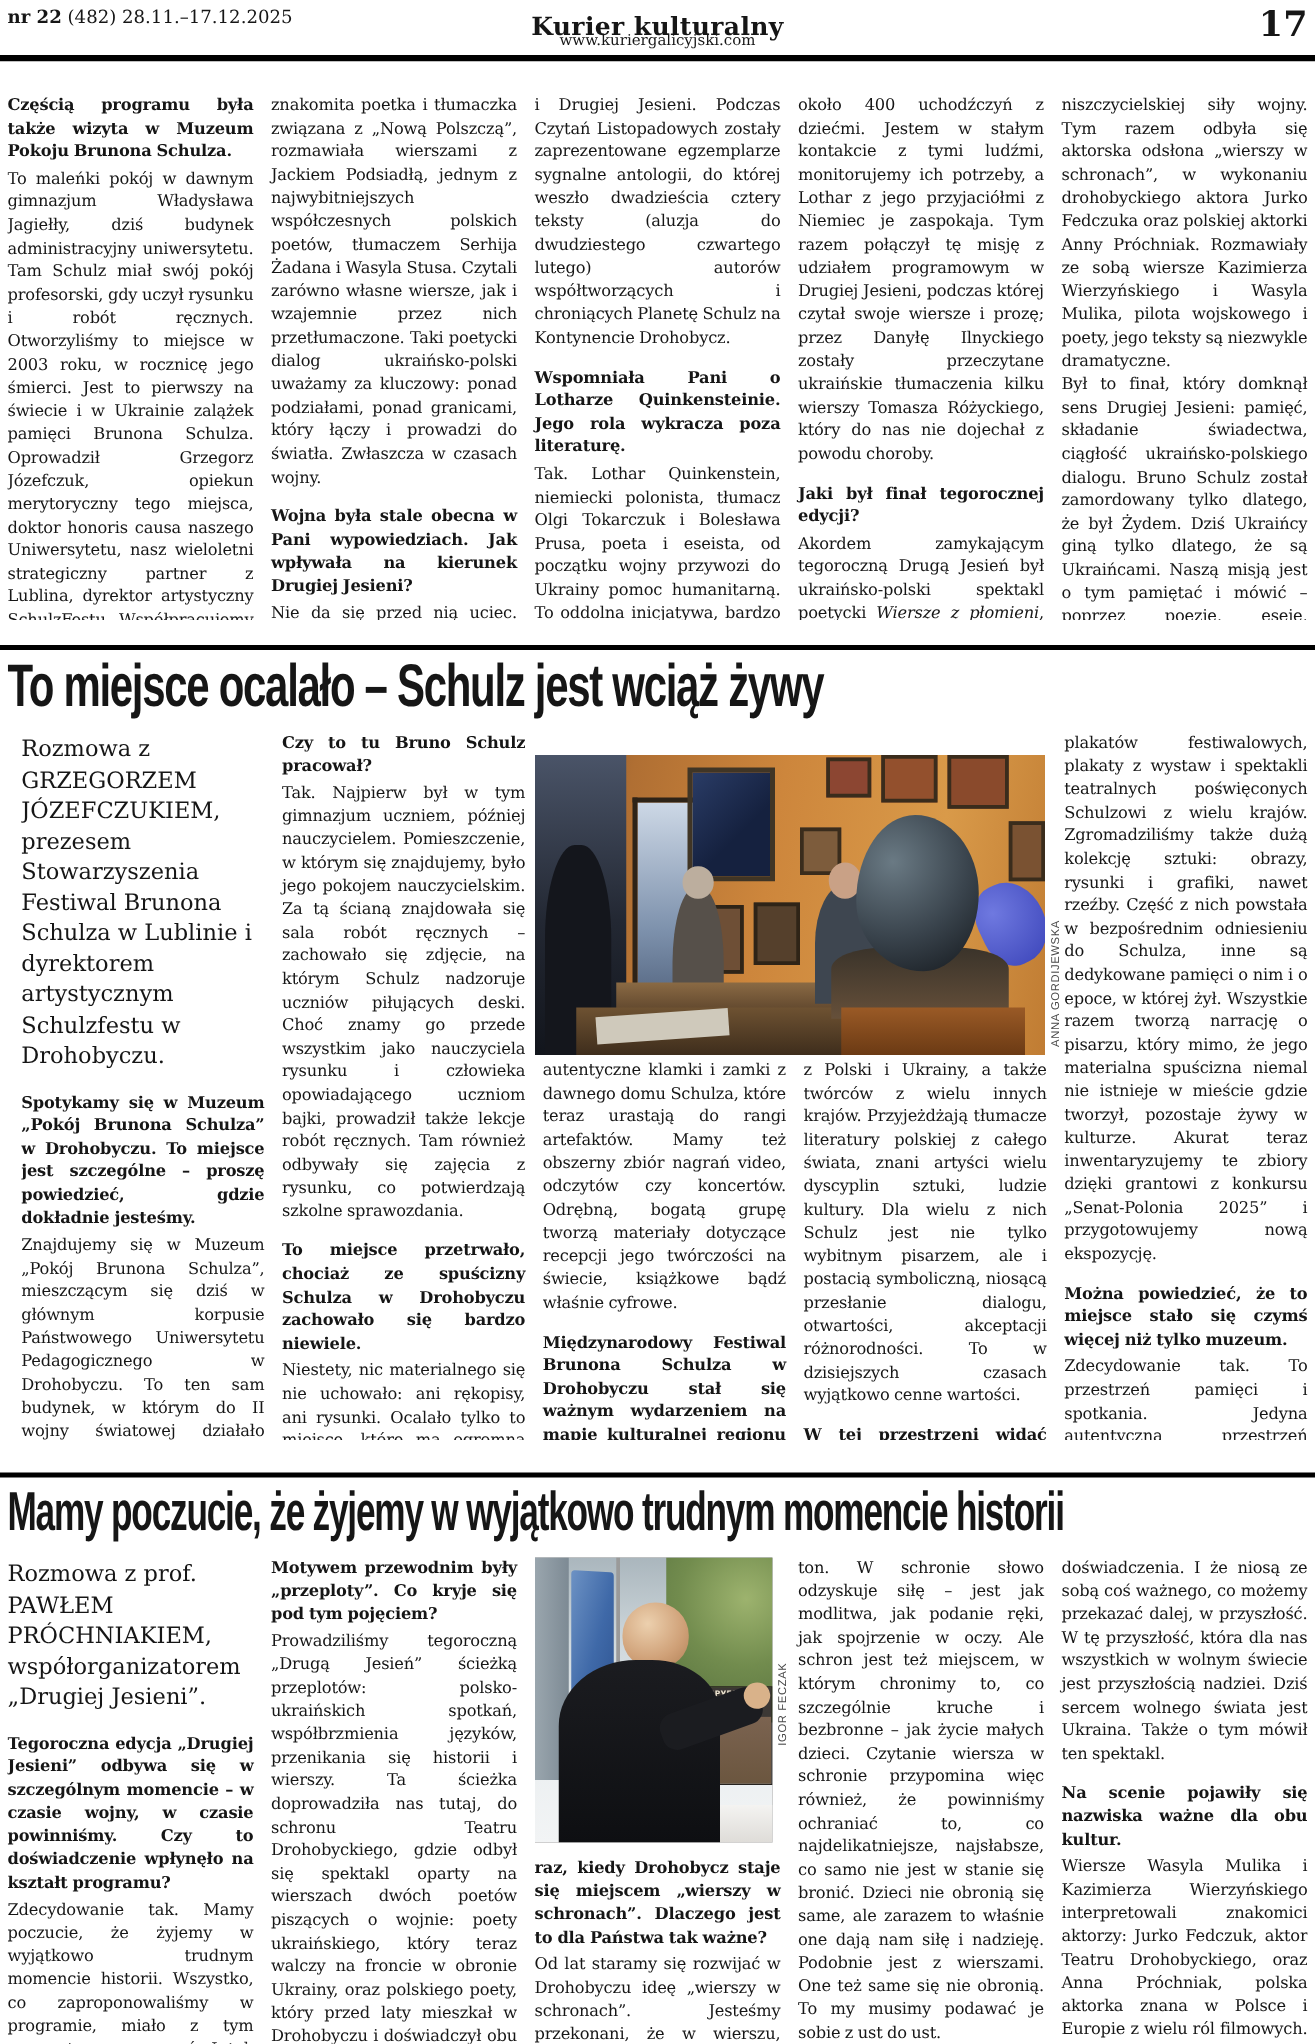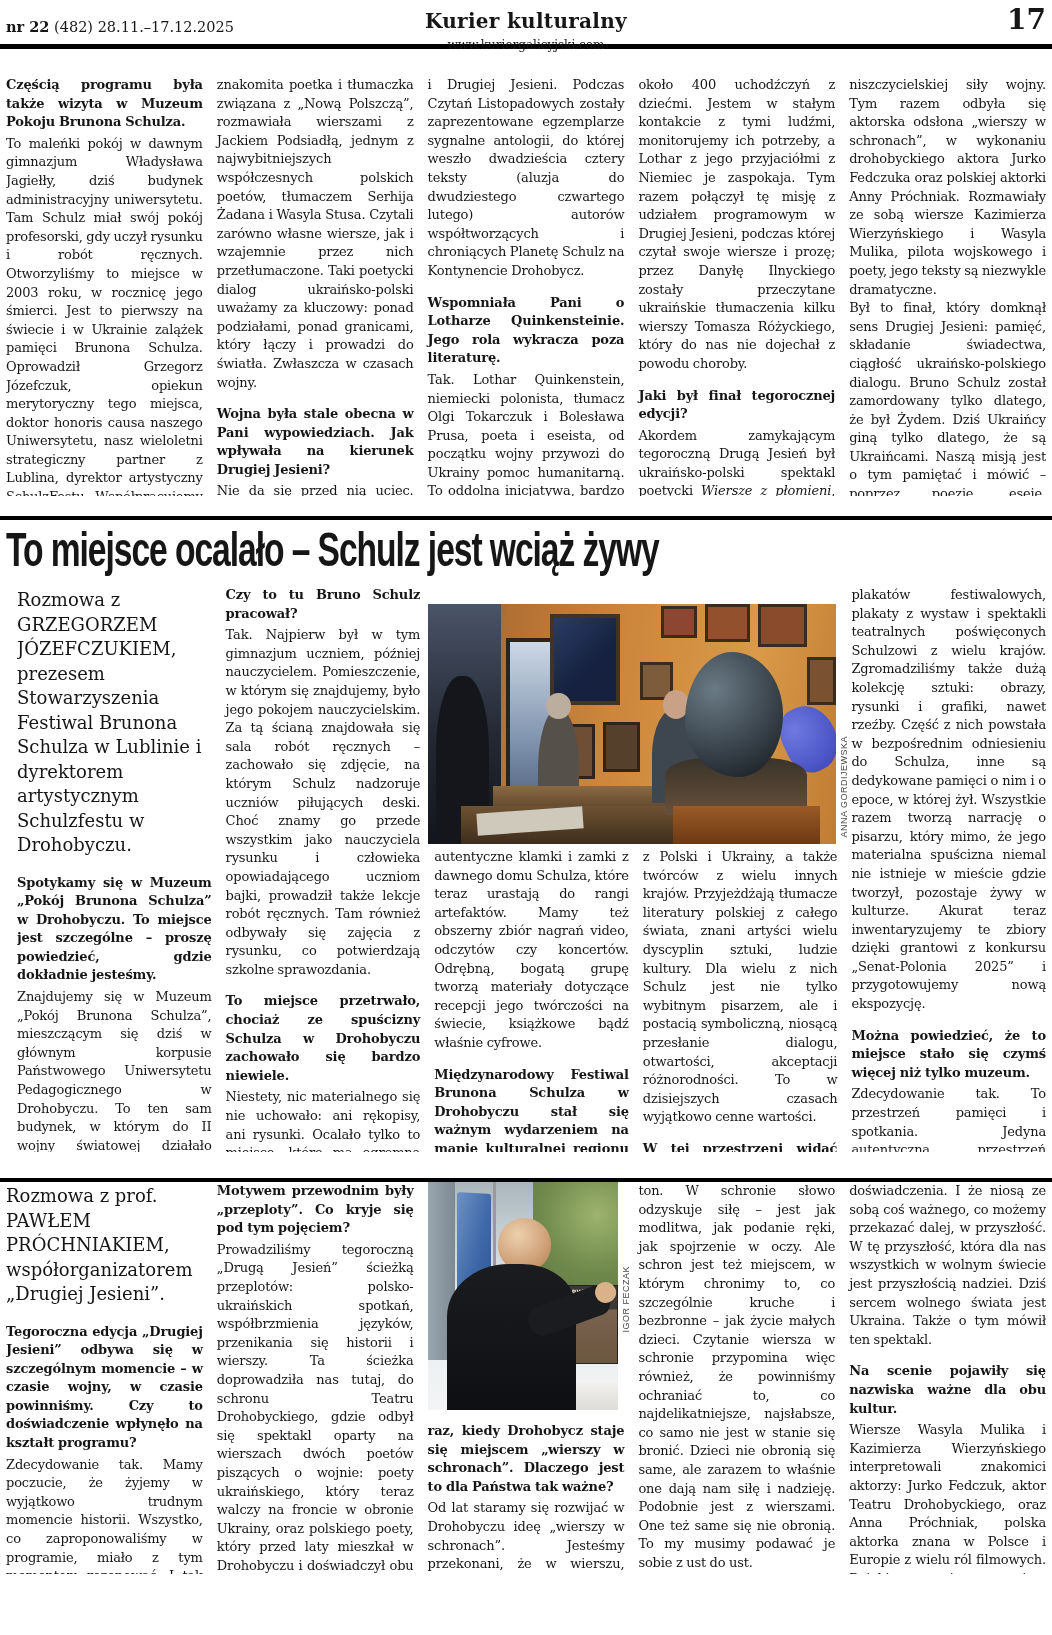--- a/index.html
+++ b/index.html
@@ -4,21 +4,21 @@
 <style>
   * { box-sizing: border-box; margin: 0; padding: 0; }
   html, body { background: #fff; }
   body {
     width: 1052px; height: 1635px; overflow: hidden; position: relative;
     font-family: "DejaVu Serif", serif; color: #161616;
   }
   .page { padding: 0 6px; }
 
   
-  .masthead { position: relative; height: 44px; padding-top: 18px; }
+  .masthead { position: relative; height: 44px; padding-top: 5px; }
   .issue-line { font-size: 14.5px; line-height: 18px; }
   .issue-line b { font-weight: 700; }
   .website { font-size: 12px; line-height: 18px; text-align: center; }
   .mast-title {
     position: absolute; left: 50%; top: 9px; transform: translateX(-50%);
     font-size: 20px; font-weight: 700; letter-spacing: .3px; white-space: nowrap;
   }
   .page-num { position: absolute; right: 0; top: 3px; font-size: 28px; font-weight: 700; }
   .mast-rule { height: 5px; background: #000; margin: 0 -6px; }
 
@@ -208,20 +208,21 @@
         <div class="s ph1-bustsh"></div>
         <div class="s ph1-busthead"></div>
         <div class="s ph1-ped"></div>
       </figure>
       <div class="credit credit1">ANNA GORDIJEWSKA</div>
     </div>
   </section>
 
   <section id="article3">
     <div class="divider"></div>
+    <h1 class="headline"><span class="cond">Mamy poczucie, że żyjemy w wyjątkowo trudnym momencie historii</span></h1>
     <div class="section-body">
       <div class="cols bottom-cols">
           <div class="col">
             <p class="intro">Rozmowa z prof. PAWŁEM PRÓCHNIAKIEM, współorganizatorem „Drugiej Jesieni”.</p>
             <p class="q">Tegoroczna edycja „Drugiej Jesieni” odbywa się w szczególnym momencie – w czasie wojny, w czasie powinniśmy. Czy to doświadczenie wpłynęło na kształt programu?</p>
             <p class="p">Zdecydowanie tak. Mamy poczucie, że żyjemy w wyjątkowo trudnym momencie historii. Wszystko, co zaproponowaliśmy w programie, miało z tym momentem rezonować. I tak się stało, a zarazem akustyka tego szczególnego czasu sprawiła, że działania tworzące tegoroczną „Drugą Jesień” wybrzmiały jeszcze mocniej, bardziej przejmująco, niż mogliśmy to sobie wcześniej wyobrazić.</p>
           </div>
           <div class="col">
             <p class="q">Motywem przewodnim były „przeploty”. Co kryje się pod tym pojęciem?</p>
             <p class="p">Prowadziliśmy tegoroczną „Drugą Jesień” ścieżką przeplotów: polsko-ukraińskich spotkań, współbrzmienia języków, przenikania się historii i wierszy. Ta ścieżka doprowadziła nas tutaj, do schronu Teatru Drohobyckiego, gdzie odbył się spektakl oparty na wierszach dwóch poetów piszących o wojnie: poety ukraińskiego, który teraz walczy na froncie w obronie Ukrainy, oraz polskiego poety, który przed laty mieszkał w Drohobyczu i doświadczył obu wojen światowych. Ich głosy i doświadczenia, zapisane w wierszach, choć oddzielone czasem, tworzą wspólną przestrzeń przeplatających się sensów. Mocno to dzisiaj wybrzmiało.</p>

